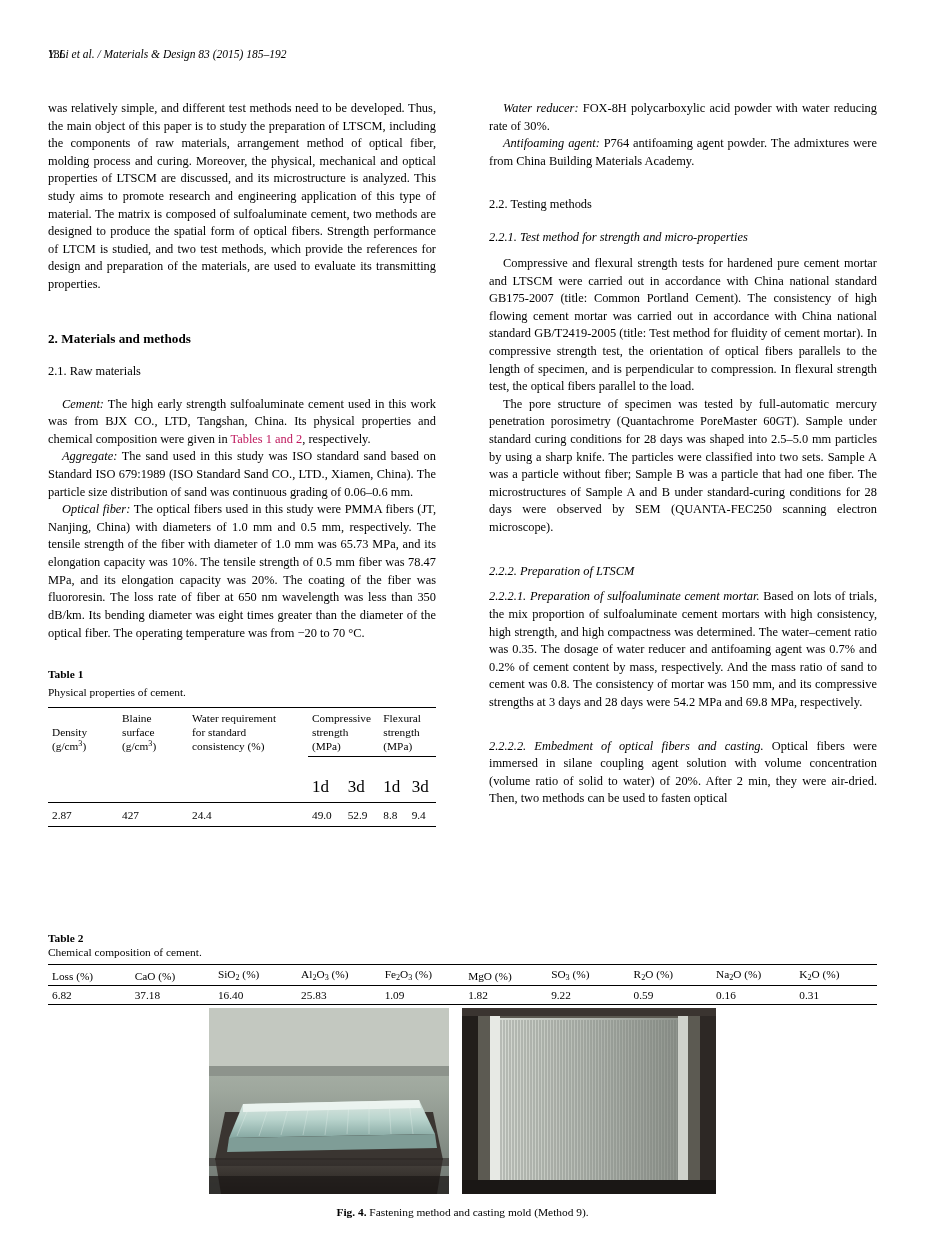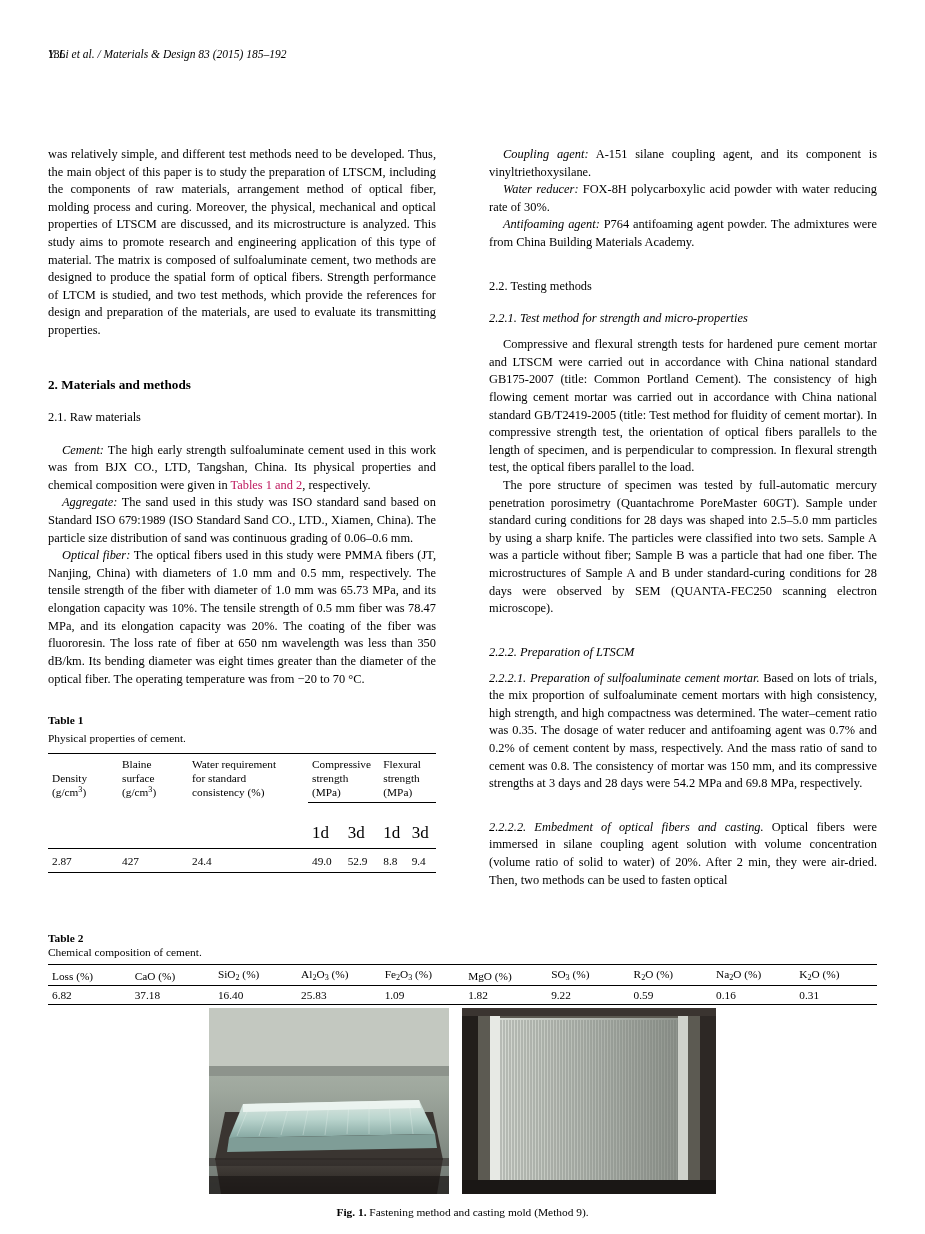--- a/index.html
+++ b/index.html
@@ -44,21 +44,20 @@
     text-align: left;
     font-size: 11.5px;
     font-style: italic;
   }
   
   .cols {
     position: absolute;
     top: 100px;
     left: 48px;
     width: 829px;
-    margin-top: 46px;
   }
   .col {
     width: 388px;
     float: left;
     font-size: 12.4px;
     line-height: 1.42;
     text-align: justify;
   }
   .col.left { margin-right: 53px; }
   p {
@@ -234,23 +233,20 @@
             <td>8.8</td>
             <td>9.4</td>
           </tr>
         </tbody>
           </table>
       </div>
     </div>
 
     <div class="col">
 
-      <p class="ind">
-        <span class="it">Coupling agent:</span><span> A-151 silane coupling agent, and its component is vinyltriethoxysilane.</span>
-      </p>
       <p class="ind">
         <span class="it">Water reducer:</span><span> FOX-8H polycarboxylic acid powder with water reducing rate of 30%.</span>
       </p>
       <p class="ind">
         <span class="it">Antifoaming agent:</span><span> P764 antifoaming agent powder. The admixtures were from China Building Materials Academy.</span>
       </p>
 
       <div class="gap-l"></div>
       <h3 class="sub">2.2. Testing methods</h3>
 
@@ -449,17 +445,17 @@
           <rect x="216" y="8" width="10" height="170" fill="#cfd2cb"></rect>
 
           <rect x="0" y="0" width="16" height="186" fill="#221e1b"></rect>
           <rect x="238" y="0" width="16" height="186" fill="#2d2825"></rect>
           <rect x="0" y="172" width="254" height="14" fill="#1a1715"></rect>
           <rect x="0" y="0" width="254" height="8" fill="#3a3430"></rect>
         </svg>
       </div>
     </div>
     <div class="figcap">
-      <b>Fig. 1.</b><span> Fastening method and casting mold (Method 9).</span>
+      <b>Fig. 4.</b><span> Fastening method and casting mold (Method 9).</span>
     </div>
   </div>
 
 </div>
 
 </body></html>

